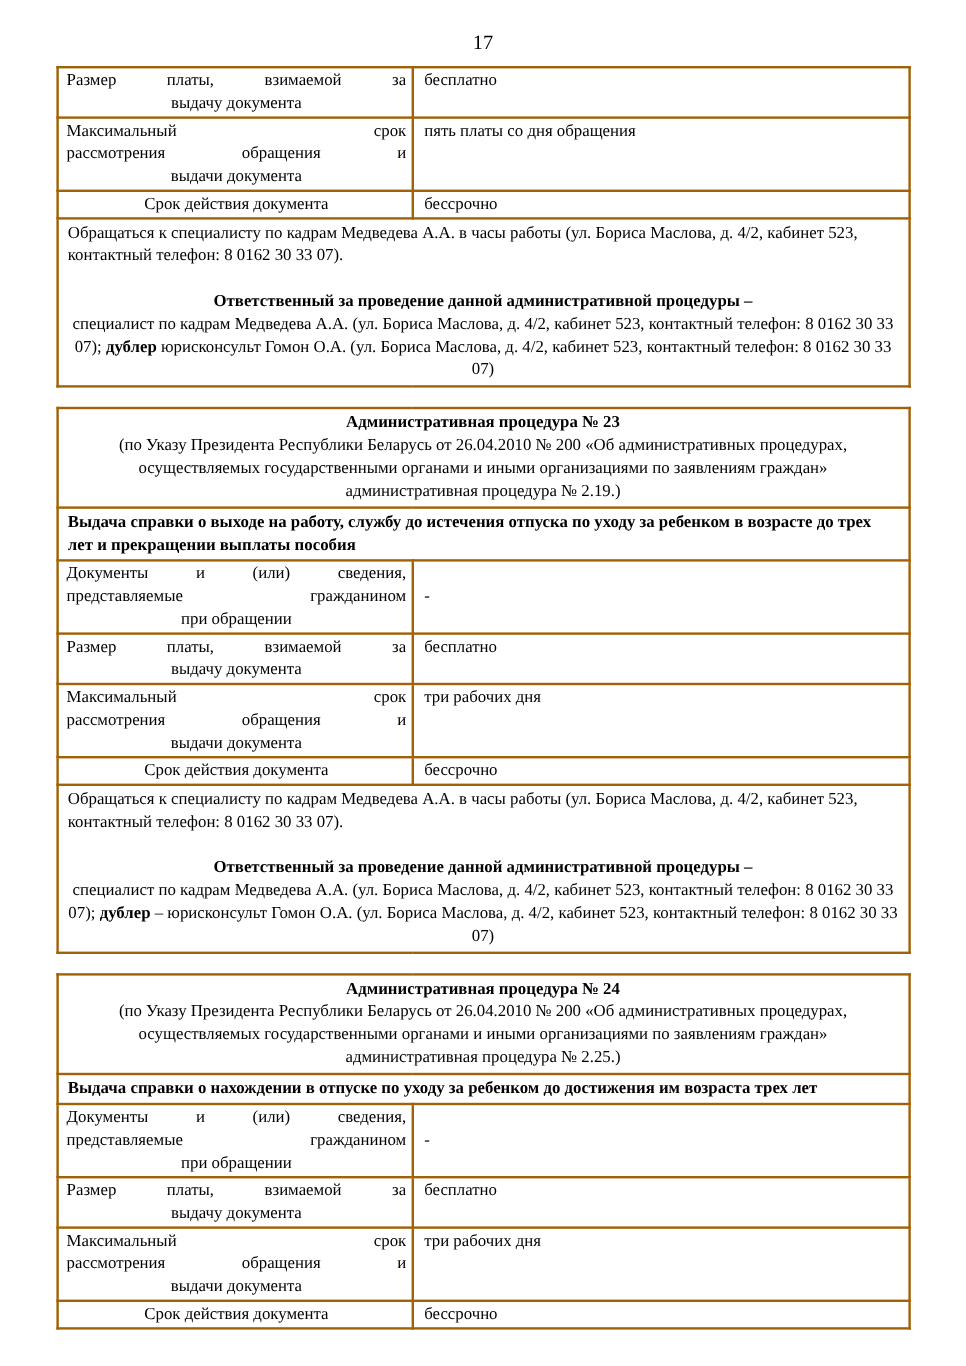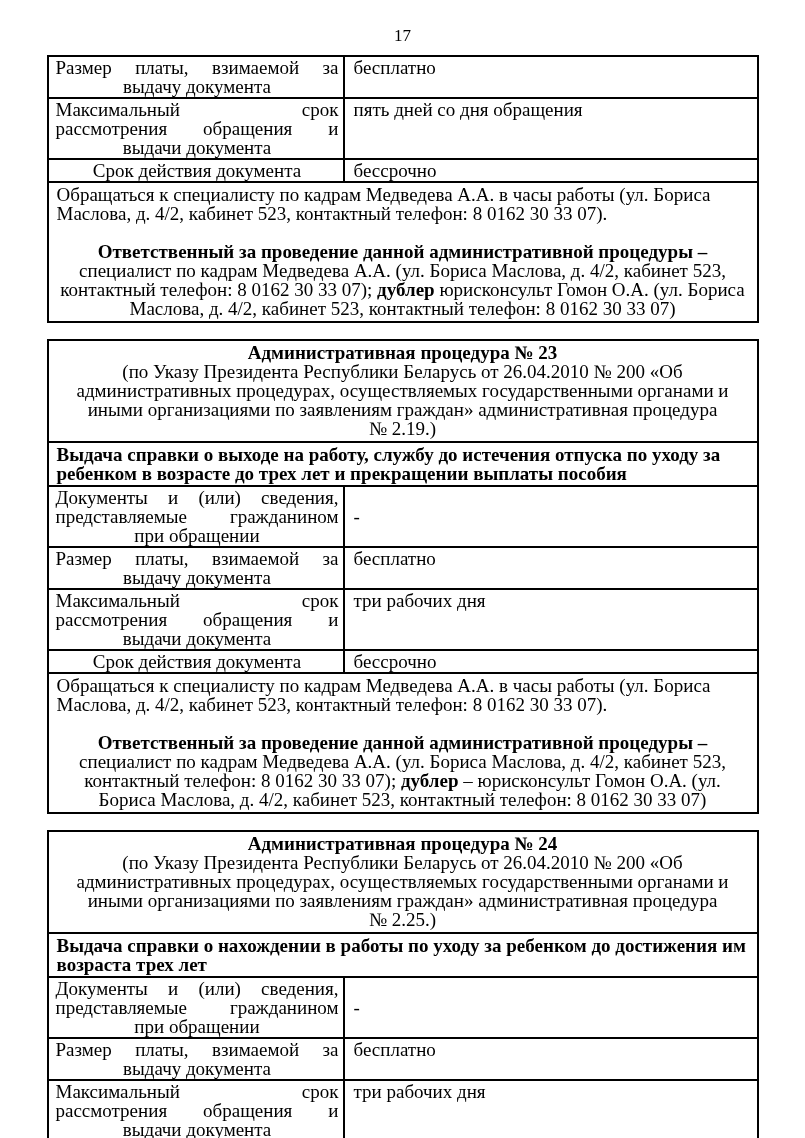--- a/index.html
+++ b/index.html
@@ -14,22 +14,22 @@
     font-size:17px; line-height:20px;
     padding-top:26px; margin-bottom:9px;
   }
   table.proc {
     border-collapse:collapse;
     table-layout:fixed;
     width:712px;
     margin:0 auto 16px auto;
   }
   td {
-    border:2px solid #000000;
-    font-size:19px; line-height:19px;
+    border:2px solid #a16207;
+    font-size:14px; line-height:19px;
     vertical-align:top;
     word-wrap:break-word;
   }
   td.lbl { padding:1px 4px 1px 7px; }
   td.val { padding:1px 20px 1px 9px; text-align:left; }
   td.val-mid { vertical-align:middle; }
   .jl { text-align:justify; text-align-last:justify; }
   .jl-last { text-align:center; }
   td.merged { text-align:center; padding:2px 8px 3px 8px; }
   .tbl-title { font-weight:bold; }
@@ -57,21 +57,21 @@
           <div class="jl-last">выдачу документа</div>
         </td>
     <td class="val">бесплатно</td>
   </tr>
   <tr>
     <td class="lbl">
           <div class="jl">Максимальный срок</div>
           <div class="jl">рассмотрения обращения и</div>
           <div class="jl-last">выдачи документа</div>
         </td>
-    <td class="val">пять дней со дня обращения</td>
+    <td class="val">пять платы со дня обращения</td>
   </tr>
   <tr>
     <td class="lbl">
           <div class="jl-last">Срок действия документа</div>
         </td>
     <td class="val">бессрочно</td>
   </tr>
   <tr>
     <td class="merged" colspan="2">
       <div class="note-contact">Обращаться к специалисту по кадрам Медведева А.А. в часы работы (ул. Бориса Маслова, д. 4/2, кабинет 523, контактный телефон: 8 0162 30 33 07).</div>
@@ -150,21 +150,21 @@
       <col>
     </colgroup>
   <tbody>
       <tr>
     <td class="merged" colspan="2">
       <div class="tbl-title">Административная процедура № 24</div>
       <div class="tbl-subtitle">(по Указу Президента Республики Беларусь от 26.04.2010 № 200 «Об административных процедурах, осуществляемых государственными органами и иными организациями по заявлениям граждан» административная процедура № 2.25.)</div>
     </td>
   </tr>
   <tr>
-    <td class="proc-name" colspan="2">Выдача справки о нахождении в работы по уходу за ребенком до достижения им возраста трех лет</td>
+    <td class="proc-name" colspan="2">Выдача справки о нахождении в отпуске по уходу за ребенком до достижения им возраста трех лет</td>
   </tr>
   <tr>
     <td class="lbl">
           <div class="jl">Документы и (или) сведения,</div>
           <div class="jl">представляемые гражданином</div>
           <div class="jl-last">при обращении</div>
         </td>
     <td class="val val-mid">-</td>
   </tr>
   <tr>

